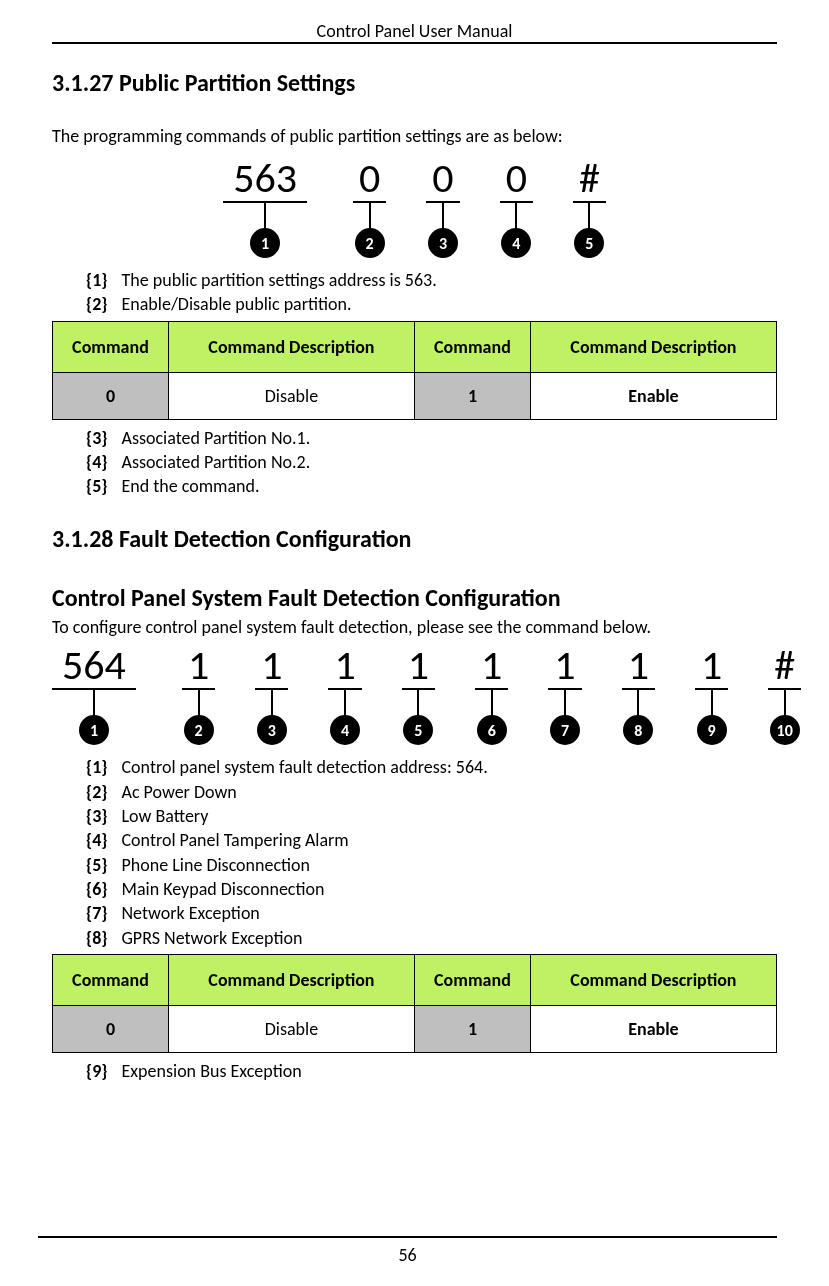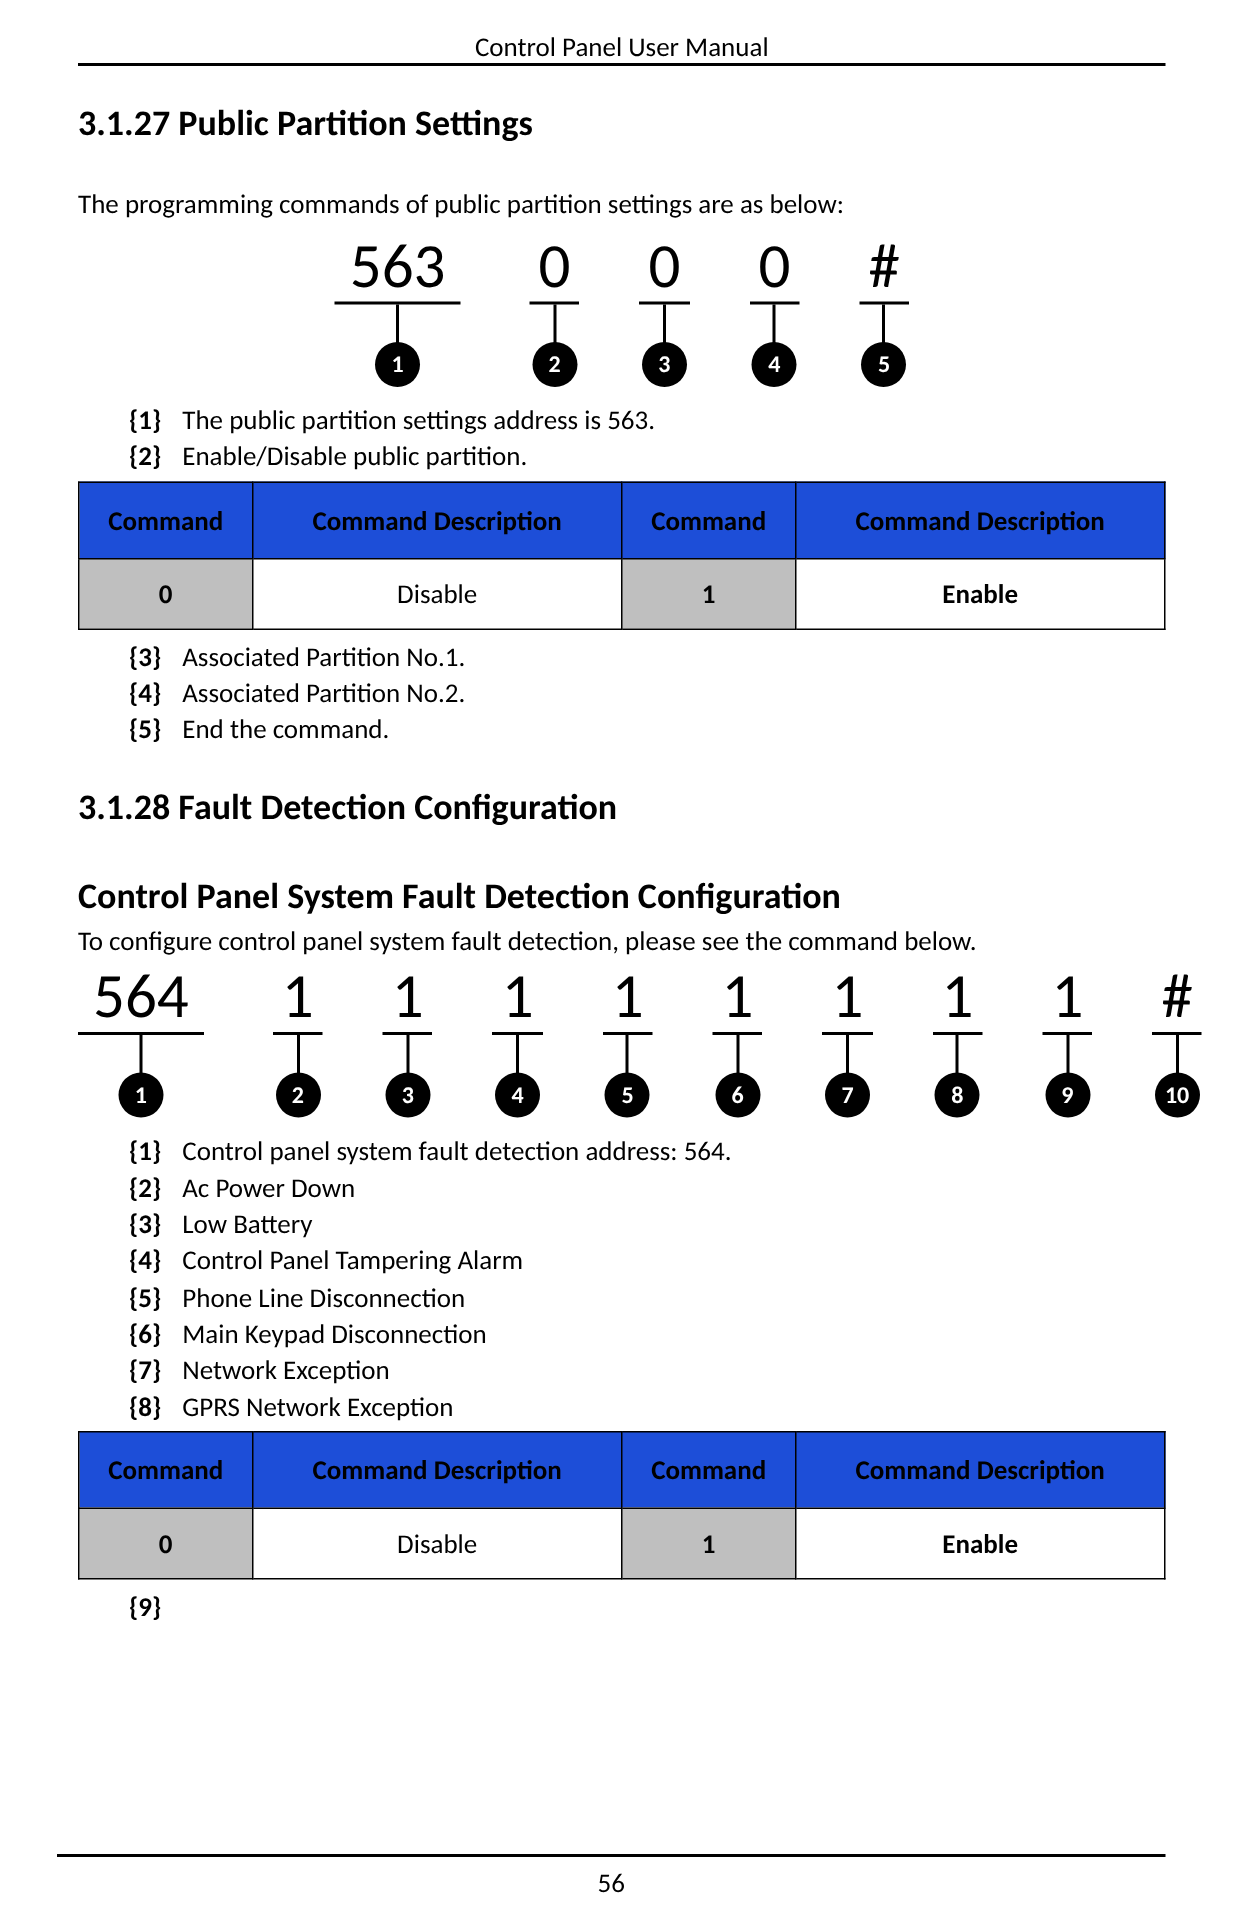--- a/index.html
+++ b/index.html
@@ -98,21 +98,21 @@
     border-collapse: collapse;
     margin: 4px 0 2px 0;
     font-size: 18px;
   }
   table.cmd-table th, table.cmd-table td {
     border: 1px solid #000;
     text-align: center;
     vertical-align: middle;
   }
   table.cmd-table th {
-    background: #1d4ed8;
+    background: #bef264;
     font-weight: 700;
     height: 48px;
   }
   table.cmd-table td {
     height: 44px;
   }
   table.cmd-table td.gray {
     background: #bfbfbf;
     font-weight: 700;
   }
@@ -341,18 +341,19 @@
       <td>Disable</td>
       <td class="gray">1</td>
       <td class="bold">Enable</td>
     </tr>
   </tbody>
     </table>
 
   <div class="legend">
     <div class="item">
       <span class="key">{9}</span>
+      <span>Expension Bus Exception</span>
     </div>
   </div>
 
   <div class="page-number">56</div>
 
 </div>
 
 </body></html>

